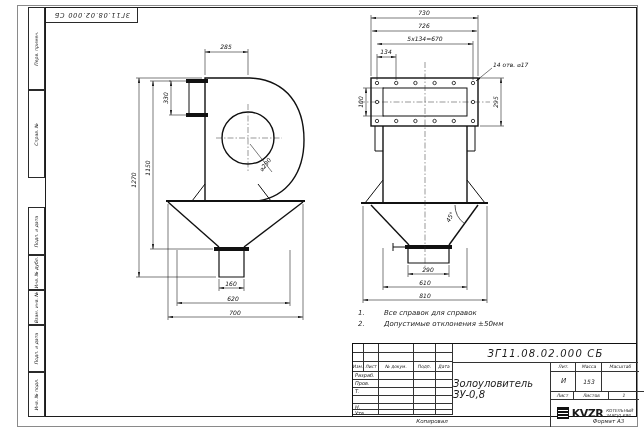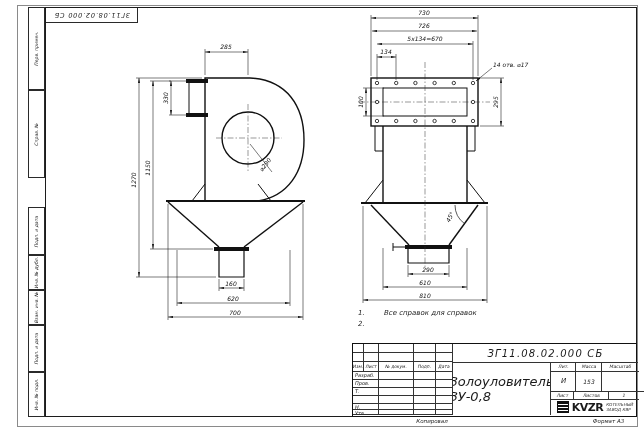--- a/index.html
+++ b/index.html
@@ -27,23 +27,23 @@
            grid-template-rows:9px 9px 10px 8px 8px 8px 8px 6px 5px;}
   .c{border-right:1px solid #333;border-bottom:1px solid #333;overflow:hidden;}
   .h{display:flex;align-items:center;justify-content:center;font-size:4.4px;font-style:italic;}
   .lbl{font-size:5px;font-style:italic;padding:0 0 0 2px;line-height:7px;}
   .sp2{grid-column:span 2;}
   .cell{position:absolute;border-left:1px solid #333;border-bottom:1px solid #333;
         display:flex;align-items:center;justify-content:center;overflow:hidden;}
   .desig{left:100px;top:0;width:185px;height:18px;border-left:none;border-bottom:1px solid #333;
          font-size:10px;font-style:italic;letter-spacing:1.2px;}
   .tname{left:100px;top:18px;width:97px;height:53px;border-left:none;border-bottom:none;
-         font-size:13px;font-style:italic;}
+         font-size:10px;font-style:italic;}
   .small{font-size:4.6px;font-style:italic;}
-  .logo-cell{left:197px;top:55px;width:88px;height:16px;border-left:1px solid #333;border-bottom:none;
+  .logo-cell{left:197px;top:55px;width:88px;height:28px;border-left:1px solid #333;border-bottom:none;
              display:flex;align-items:center;justify-content:center;gap:3px;}
   .logo-sq{width:10px;height:10px;background:repeating-linear-gradient(#111 0 2px,#fff 2px 3px);border:1px solid #111;}
   .logo-txt{font-weight:bold;font-size:11px;letter-spacing:-.5px;font-family:"DejaVu Sans",sans-serif;}
   .logo-sub{display:flex;flex-direction:column;font-size:4.2px;font-style:italic;line-height:5px;color:#333;}
   .bstrip{top:418px;font-size:5.5px;font-style:italic;text-align:center;}
   svg text{font-family:"DejaVu Sans",sans-serif;font-style:italic;font-size:6px;fill:#111;}
 </style>
 </head>
 <body>
 
@@ -225,20 +225,21 @@
     </g>
   </svg>
 
   <div class="abs notes">
     <div class="note-row">
       <span class="note-num">1.</span>
       <span>Все справок для справок</span>
     </div>
     <div class="note-row">
       <span class="note-num">2.</span>
+      <span>Допустимые отклонения ±50мм</span>
     </div>
   </div>
 
   <div class="abs tb">
     <div class="tb-left">
 
       <div class="c"></div>
         <div class="c"></div>
         <div class="c"></div>
         <div class="c"></div>

